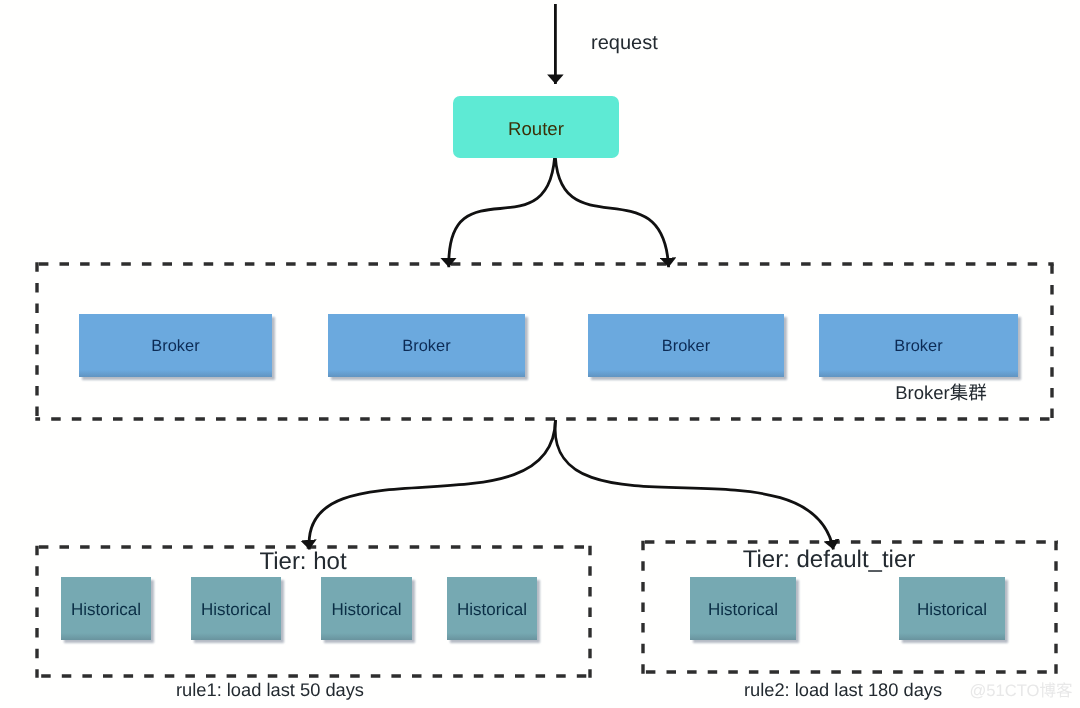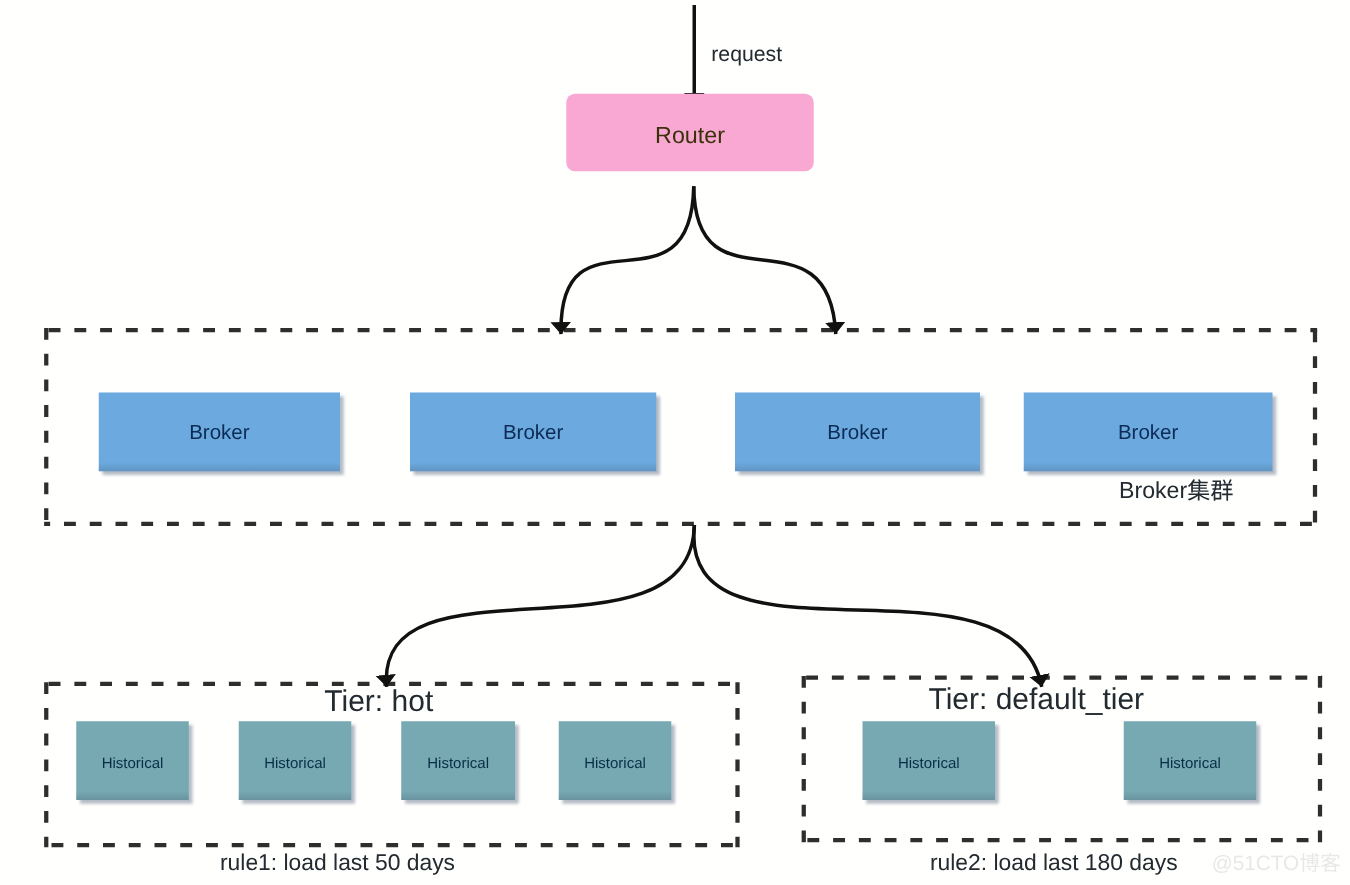--- a/index.html
+++ b/index.html
@@ -11,21 +11,21 @@
   #stage{position:relative;width:1080px;height:708px;background:#fffffe;}
   svg.layer{position:absolute;left:0;top:0;width:1080px;height:708px;overflow:visible;}
   .node{position:absolute;box-sizing:border-box;display:flex;
         align-items:center;justify-content:center;}
   .node span{line-height:1;white-space:nowrap;position:relative;}
   .router{background:#F0C236;border-radius:7px;}
   .router span{color:#3b3008;font-size:18.6px;top:2px;}
   .broker{background:#6BA9DE;}
   .broker span{color:#0c2b55;font-size:16.4px;top:0.4px;}
   .historical{background:#76A9B2;}
-  .historical span{color:#0a2e45;font-size:12px;top:1.3px;}
+  .historical span{color:#0a2e45;font-size:17px;top:1.3px;}
   .shadow{position:absolute;background:#a9b0bb;filter:blur(1.3px);opacity:.85;}
   .node.broker::after,.node.historical::after{content:"";position:absolute;
      left:0;right:0;bottom:0;height:7px;pointer-events:none;
      background:linear-gradient(to bottom,rgba(60,72,90,0),rgba(60,72,90,.22));}
   .cap{position:absolute;white-space:nowrap;color:#232a30;line-height:1;
        transform:translate(-50%,-50%);}
   .cap.lead{transform:translate(0,-50%);}
 </style>
 </head>
 <body>
@@ -65,21 +65,21 @@
         <path d="M460.0 -292.0V-225.0H54.0V-162.0H393.0C297.0 -90.0 153.0 -26.0 29.0 6.0C46.0 22.0 67.0 50.0 79.0 69.0C207.0 29.0 357.0 -47.0 460.0 -135.0V79.0H535.0V-138.0C637.0 -52.0 789.0 23.0 920.0 61.0C931.0 42.0 952.0 15.0 968.0 -1.0C843.0 -31.0 701.0 -92.0 605.0 -162.0H947.0V-225.0H535.0V-292.0ZM490.0 -552.0V-486.0H247.0V-552.0ZM467.0 -824.0C483.0 -797.0 500.0 -763.0 512.0 -734.0H286.0C307.0 -765.0 326.0 -797.0 343.0 -827.0L265.0 -842.0C221.0 -754.0 140.0 -642.0 30.0 -558.0C47.0 -548.0 72.0 -526.0 85.0 -510.0C116.0 -536.0 145.0 -563.0 172.0 -591.0V-271.0H247.0V-303.0H919.0V-363.0H562.0V-432.0H849.0V-486.0H562.0V-552.0H846.0V-606.0H562.0V-672.0H887.0V-734.0H591.0C578.0 -766.0 556.0 -810.0 534.0 -843.0ZM490.0 -606.0H247.0V-672.0H490.0ZM490.0 -432.0V-363.0H247.0V-432.0Z" fill="#232a30" transform="translate(949.75,399.03) scale(0.0185)"></path>
         <path d="M543.0 -812.0C574.0 -761.0 602.0 -692.0 611.0 -646.0L676.0 -670.0C666.0 -716.0 637.0 -783.0 603.0 -833.0ZM851.0 -841.0C835.0 -789.0 803.0 -714.0 778.0 -667.0L840.0 -650.0C866.0 -695.0 896.0 -763.0 923.0 -823.0ZM507.0 -226.0V-155.0H696.0V81.0H768.0V-155.0H964.0V-226.0H768.0V-371.0H924.0V-441.0H768.0V-576.0H942.0V-645.0H530.0V-576.0H696.0V-441.0H544.0V-371.0H696.0V-226.0ZM390.0 -560.0V-460.0H252.0C259.0 -492.0 265.0 -525.0 270.0 -560.0ZM95.0 -790.0V-725.0H216.0L207.0 -625.0H44.0V-560.0H199.0C194.0 -525.0 188.0 -492.0 180.0 -460.0H90.0V-395.0H163.0C134.0 -298.0 91.0 -218.0 28.0 -157.0C44.0 -144.0 69.0 -114.0 78.0 -99.0C104.0 -126.0 128.0 -155.0 148.0 -187.0V80.0H217.0V26.0H474.0V-292.0H202.0C215.0 -324.0 226.0 -359.0 236.0 -395.0H460.0V-560.0H520.0V-625.0H460.0V-790.0ZM390.0 -625.0H278.0L288.0 -725.0H390.0ZM217.0 -226.0H401.0V-40.0H217.0Z" fill="#232a30" transform="translate(968.25,399.03) scale(0.0185)"></path>
       </g>
       <g>
         <text x="969.384375" y="695.893" font-size="16.6" font-family="&quot;Liberation Sans&quot;, sans-serif" fill="#e8e8e8">@51CTO</text>
         <path d="M415.0 -115.0C464.0 -76.0 519.0 -20.0 544.0 18.0L599.0 -24.0C573.0 -62.0 515.0 -116.0 466.0 -153.0ZM391.0 -614.0V-274.0H457.0V-342.0H607.0V-278.0H676.0V-342.0H839.0V-274.0H907.0V-614.0H676.0V-670.0H958.0V-731.0H885.0L909.0 -761.0C877.0 -785.0 816.0 -818.0 768.0 -837.0L733.0 -795.0C771.0 -777.0 816.0 -752.0 848.0 -731.0H676.0V-841.0H607.0V-731.0H336.0V-670.0H607.0V-614.0ZM607.0 -450.0V-392.0H457.0V-450.0ZM676.0 -450.0H839.0V-392.0H676.0ZM607.0 -501.0H457.0V-560.0H607.0ZM676.0 -501.0V-560.0H839.0V-501.0ZM738.0 -302.0V-224.0H308.0V-160.0H738.0V1.0C738.0 12.0 735.0 16.0 720.0 16.0C706.0 17.0 659.0 17.0 607.0 16.0C616.0 34.0 626.0 60.0 629.0 79.0C699.0 79.0 744.0 79.0 773.0 69.0C802.0 59.0 810.0 40.0 810.0 2.0V-160.0H964.0V-224.0H810.0V-302.0ZM163.0 -840.0V-576.0H40.0V-506.0H163.0V79.0H237.0V-506.0H354.0V-576.0H237.0V-840.0Z" fill="#e8e8e8" transform="translate(1039.415625,696.308) scale(0.0166)"></path>
         <path d="M356.0 -529.0H660.0C618.0 -483.0 564.0 -441.0 502.0 -404.0C442.0 -439.0 391.0 -479.0 352.0 -525.0ZM378.0 -663.0C328.0 -586.0 231.0 -498.0 92.0 -437.0C109.0 -425.0 132.0 -400.0 143.0 -383.0C202.0 -412.0 254.0 -445.0 299.0 -480.0C337.0 -438.0 382.0 -400.0 432.0 -366.0C310.0 -307.0 169.0 -264.0 35.0 -240.0C49.0 -223.0 65.0 -193.0 72.0 -173.0C124.0 -184.0 178.0 -197.0 231.0 -213.0V79.0H305.0V45.0H701.0V78.0H778.0V-218.0C823.0 -207.0 870.0 -197.0 917.0 -190.0C928.0 -211.0 948.0 -244.0 965.0 -261.0C823.0 -279.0 687.0 -315.0 574.0 -367.0C656.0 -421.0 727.0 -486.0 776.0 -561.0L725.0 -592.0L711.0 -588.0H413.0C430.0 -608.0 445.0 -628.0 459.0 -648.0ZM501.0 -324.0C573.0 -284.0 654.0 -252.0 740.0 -228.0H278.0C356.0 -254.0 432.0 -286.0 501.0 -324.0ZM305.0 -18.0V-165.0H701.0V-18.0ZM432.0 -830.0C447.0 -806.0 464.0 -776.0 477.0 -749.0H77.0V-561.0H151.0V-681.0H847.0V-561.0H923.0V-749.0H563.0C548.0 -781.0 525.0 -819.0 505.0 -849.0Z" fill="#e8e8e8" transform="translate(1056.015625,696.308) scale(0.0166)"></path>
       </g>
     </svg>
   <div id="nodes">
-      <div class="node router" style="left: 453px; top: 75px; width: 198px; height: 62px; background: #f9a8d4;">
+      <div class="node router" style="left: 453px; top: 96px; width: 166px; height: 62px; background: #5eead4;">
         <span>Router</span>
       </div>
       <div class="shadow" style="left: 81.5px; top: 316.5px; width: 193px; height: 63px;"></div>
       <div class="node broker" style="left: 79px; top: 314px; width: 193px; height: 63px; background: rgb(107, 169, 222);">
         <span>Broker</span>
       </div>
       <div class="shadow" style="left: 330.5px; top: 316.5px; width: 197px; height: 63px;"></div>
       <div class="node broker" style="left: 328px; top: 314px; width: 197px; height: 63px; background: rgb(107, 169, 222);">
         <span>Broker</span>
       </div>
@@ -108,19 +108,19 @@
         <span>Historical</span>
       </div>
       <div class="shadow" style="left: 692.5px; top: 579.5px; width: 106px; height: 63px;"></div>
       <div class="node historical" style="left: 690px; top: 577px; width: 106px; height: 63px; background: rgb(118, 169, 178);">
         <span>Historical</span>
       </div>
       <div class="shadow" style="left: 901.5px; top: 579.5px; width: 106px; height: 63px;"></div>
       <div class="node historical" style="left: 899px; top: 577px; width: 106px; height: 63px; background: rgb(118, 169, 178);">
         <span>Historical</span>
       </div>
-      <div class="cap lead" style="left: 569px; top: 43px; font-size: 17px;">request</div>
+      <div class="cap lead" style="left: 591px; top: 43px; font-size: 20px;">request</div>
       <div class="cap" style="left: 303px; top: 562px; font-size: 24px;">Tier: hot</div>
       <div class="cap" style="left: 270px; top: 690px; font-size: 18.3px;">rule1: load last 50 days</div>
       <div class="cap" style="left: 829px; top: 560px; font-size: 24px;">Tier: default_tier</div>
       <div class="cap" style="left: 843px; top: 690px; font-size: 18.3px;">rule2: load last 180 days</div>
     </div>
 </div>
 
 </body></html>

